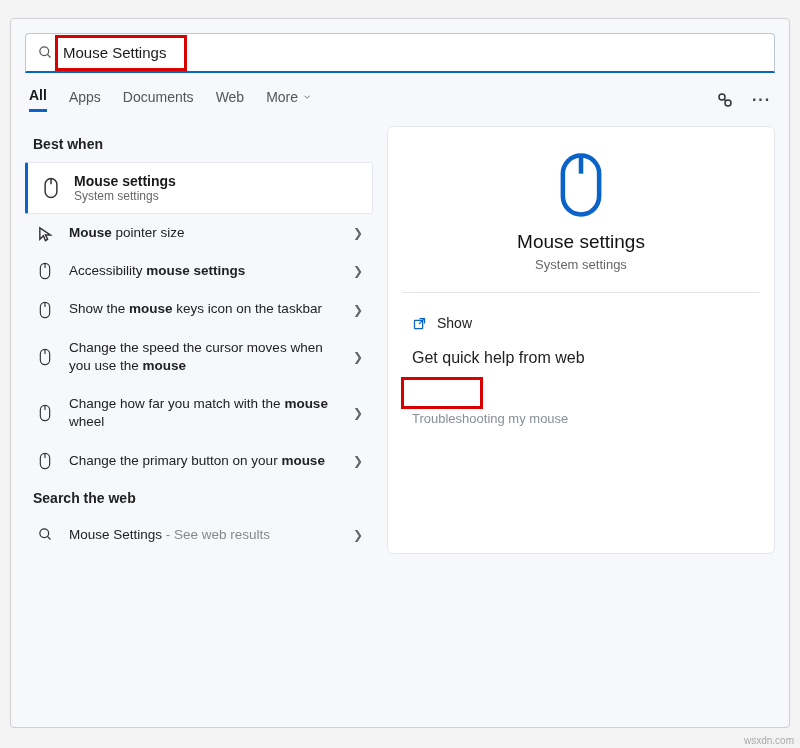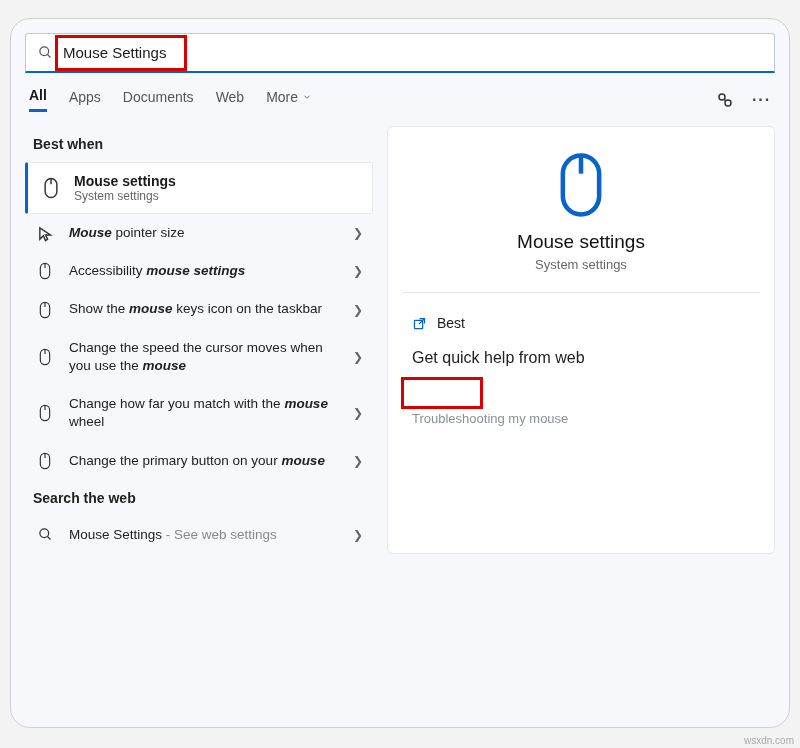--- a/index.html
+++ b/index.html
@@ -1,17 +1,17 @@
 <!DOCTYPE html>
 <html><head>
 <meta charset="utf-8">
 <style>
   * { box-sizing: border-box; margin: 0; padding: 0; font-family: "Segoe UI", Arial, sans-serif; }
   body { background: #f3f3f3; width: 800px; height: 748px; overflow: hidden; }
-  .frame { background: #f6f8fb; border: 1px solid #d0d0d0; border-radius: 20px; margin: 18px 10px 10px 10px; height: 710px; position: relative; }
+  .frame { background: #f6f8fb; border: 1px solid #d0d0d0; border-radius: 4px; margin: 18px 10px 10px 10px; height: 710px; position: relative; }
   
   .search-bar { margin: 14px 14px 0 14px; height: 40px; background: #fff; border: 1px solid #bfc7d0; border-bottom: 2px solid #0a63c9; border-radius: 4px 4px 0 0; display: flex; align-items: center; padding: 0 12px; }
   .search-bar .mag { color: #666; margin-right: 10px; }
   .search-bar .query { font-size: 15px; color: #1a1a1a; }
   .hi-box-1 { position: absolute; left: 44px; top: 16px; width: 132px; height: 36px; border: 3px solid #d80000; pointer-events: none; }
 
   .tabs { display: flex; align-items: center; padding: 14px 18px 6px 18px; gap: 22px; color: #555; font-size: 14px; }
   .tab { padding-bottom: 6px; cursor: pointer; }
   .tab.active { color: #1a1a1a; font-weight: 600; border-bottom: 3px solid #0a63c9; }
   .tab-more { display: flex; align-items: center; gap: 4px; }
@@ -24,21 +24,21 @@
 
   .sec-head { font-weight: 600; color: #222; font-size: 14px; padding: 10px 8px 10px 8px; }
   .best-item { background: #fff; border: 1px solid #e5e8ec; border-left: 3px solid #0a63c9; border-radius: 2px; padding: 10px 12px; display: flex; align-items: center; gap: 12px; }
   .bi-icon { width: 22px; display:flex; justify-content:center; color:#444; }
   .bi-title { font-size: 14px; font-weight: 600; color: #1a1a1a; }
   .bi-sub { font-size: 12px; color: #666; }
   
   .s-item { display: flex; align-items: center; padding: 10px 10px; gap: 14px; cursor: pointer; }
   .s-item .ic { width: 20px; display:flex; justify-content:center; color:#444; font-size:15px; }
   .s-item .lbl { flex: 1; font-size: 13.5px; color: #222; line-height: 1.35; }
-  .s-item .lbl b { font-weight: 600; font-style: italic; }
+  .s-item .lbl b { font-weight: 600; }
   .s-item .chev { color: #666; font-size: 12px; }
   .web-gray { color: #888; font-weight: 400; }
 
   .right .big-icon { display:flex; justify-content:center; }
   .right .title { text-align:center; font-size: 19px; color: #111; margin-top: 12px; }
   .right .sub { text-align:center; font-size: 13px; color: #666; margin-top: 4px; }
   .right hr { border: none; border-top: 1px solid #e3e6ea; margin: 20px -4px 14px -4px; }
   .action { display:flex; align-items:center; gap: 10px; padding: 8px 6px; font-size: 14px; color: #222; cursor:pointer; }
   .action .aic { color: #0a63c9; font-size: 15px; }
   .hi-box-2 { position: absolute; left: 390px; top: 358px; width: 82px; height: 32px; border: 3px solid #d80000; pointer-events: none; }
@@ -174,21 +174,21 @@
 
       <div class="sec-head">Search the web</div>
 
       <div class="s-item">
         <span class="ic">
           <svg width="15" height="15" viewBox="0 0 24 24" fill="none" stroke="#333" stroke-width="2">
               <circle cx="10" cy="10" r="7"></circle>
               <line x1="20" y1="20" x2="15" y2="15"></line>
             </svg>
         </span>
-        <span class="lbl"><span>Mouse Settings</span><span class="web-gray"> - See web settings</span></span>
+        <span class="lbl"><span>Mouse Settings</span><span class="web-gray"> - See web results</span></span>
         <span class="chev">❯</span>
       </div>
     </div>
 
     <div class="right">
       <div class="big-icon">
         <svg width="56" height="68" viewBox="0 0 24 30" fill="none" stroke="#0a63c9" stroke-width="2">
             <rect x="4" y="2" width="16" height="26" rx="8"></rect>
             <line x1="12" y1="2" x2="12" y2="10"></line>
           </svg>
@@ -197,21 +197,21 @@
       <div class="sub">System settings</div>
       <hr>
       <div class="action">
         <span class="aic">
           <svg width="15" height="15" viewBox="0 0 24 24" fill="none" stroke="#0a63c9" stroke-width="2">
               <rect x="4" y="7" width="13" height="13" rx="1"></rect>
               <polyline points="12 4 20 4 20 12"></polyline>
               <line x1="20" y1="4" x2="11" y2="13"></line>
             </svg>
         </span>
-        <span>Best</span>
+        <span>Show</span>
       </div>
       <div class="qh">Get quick help from web</div>
       <div class="qh-sub">Troubleshooting my mouse</div>
     </div>
   </div>
 
   <div class="hi-box-2"></div>
 </div>
 
 <div class="watermark">wsxdn.com</div>

